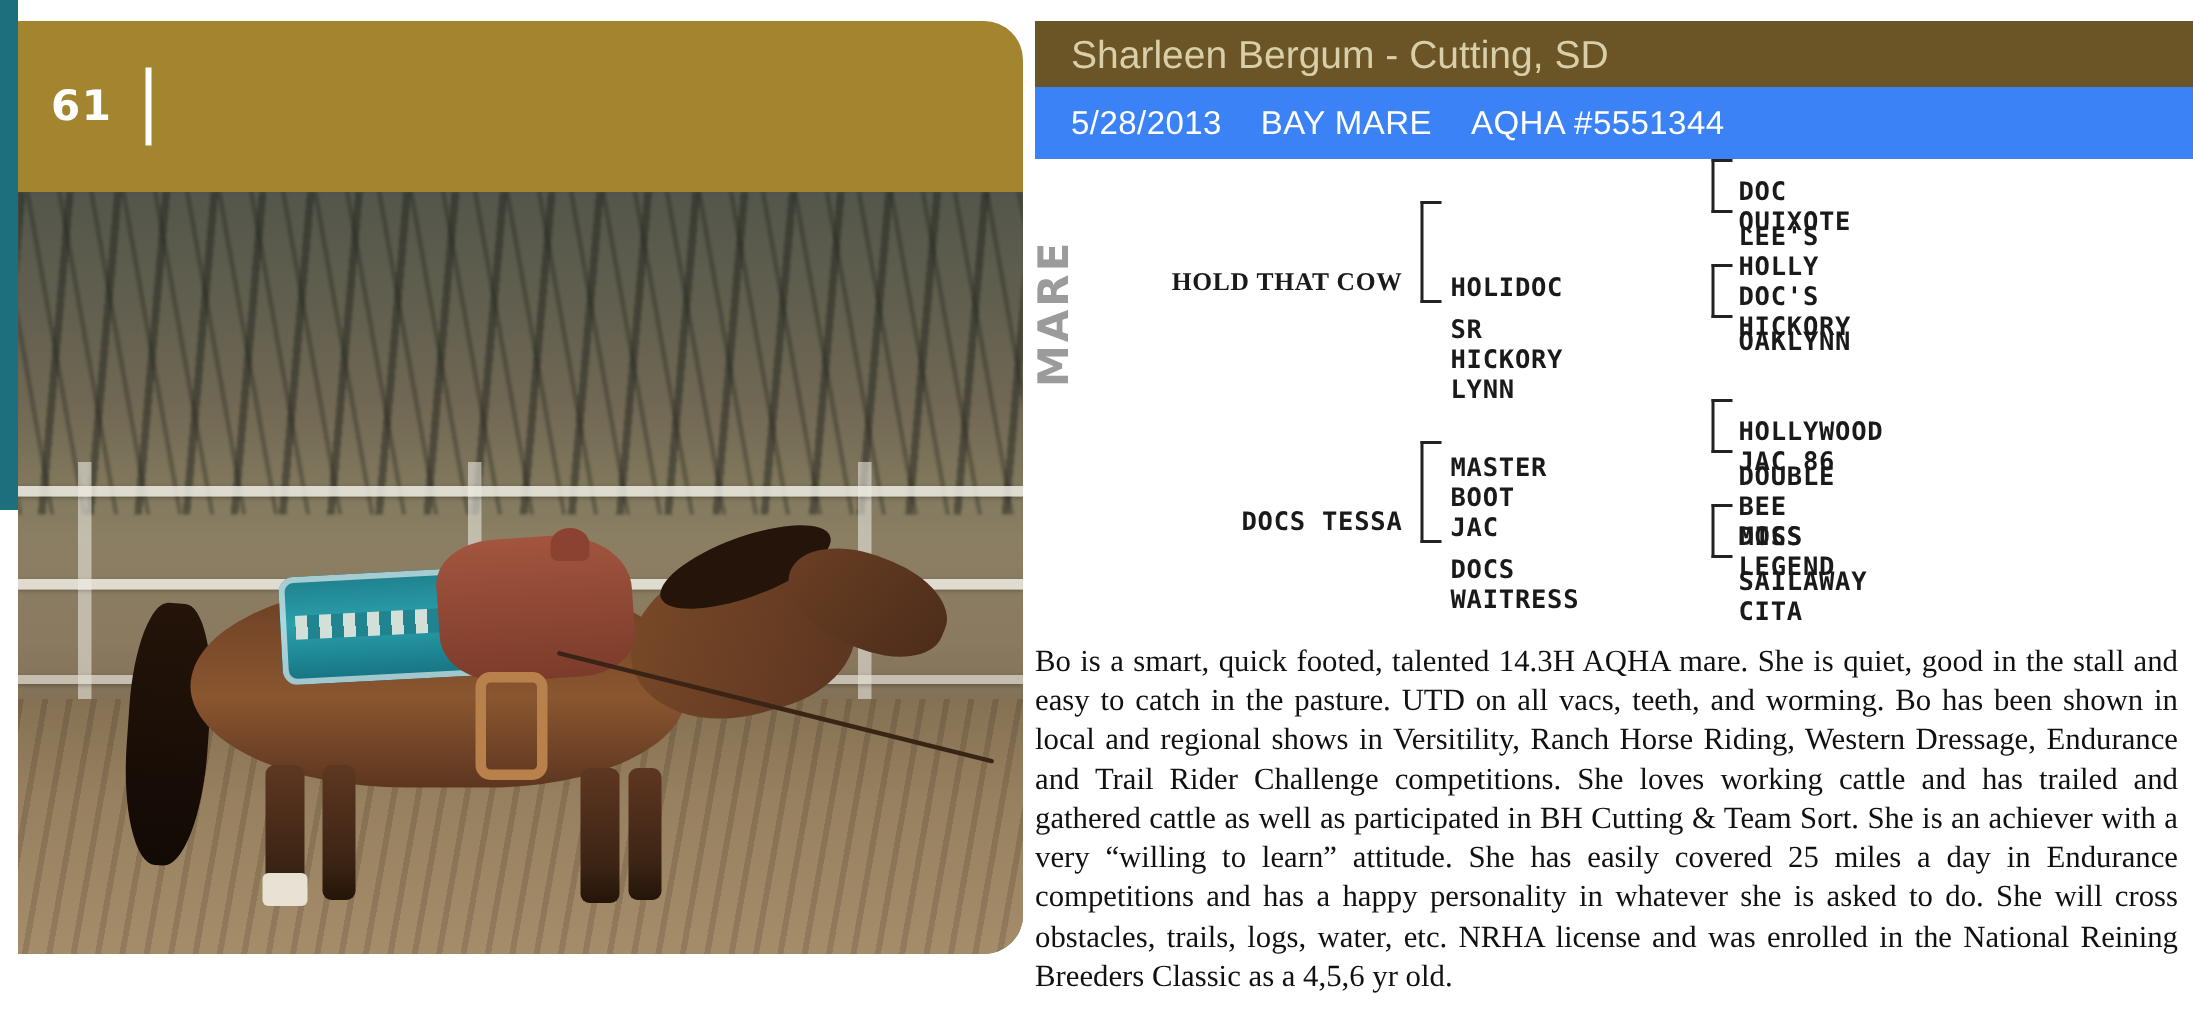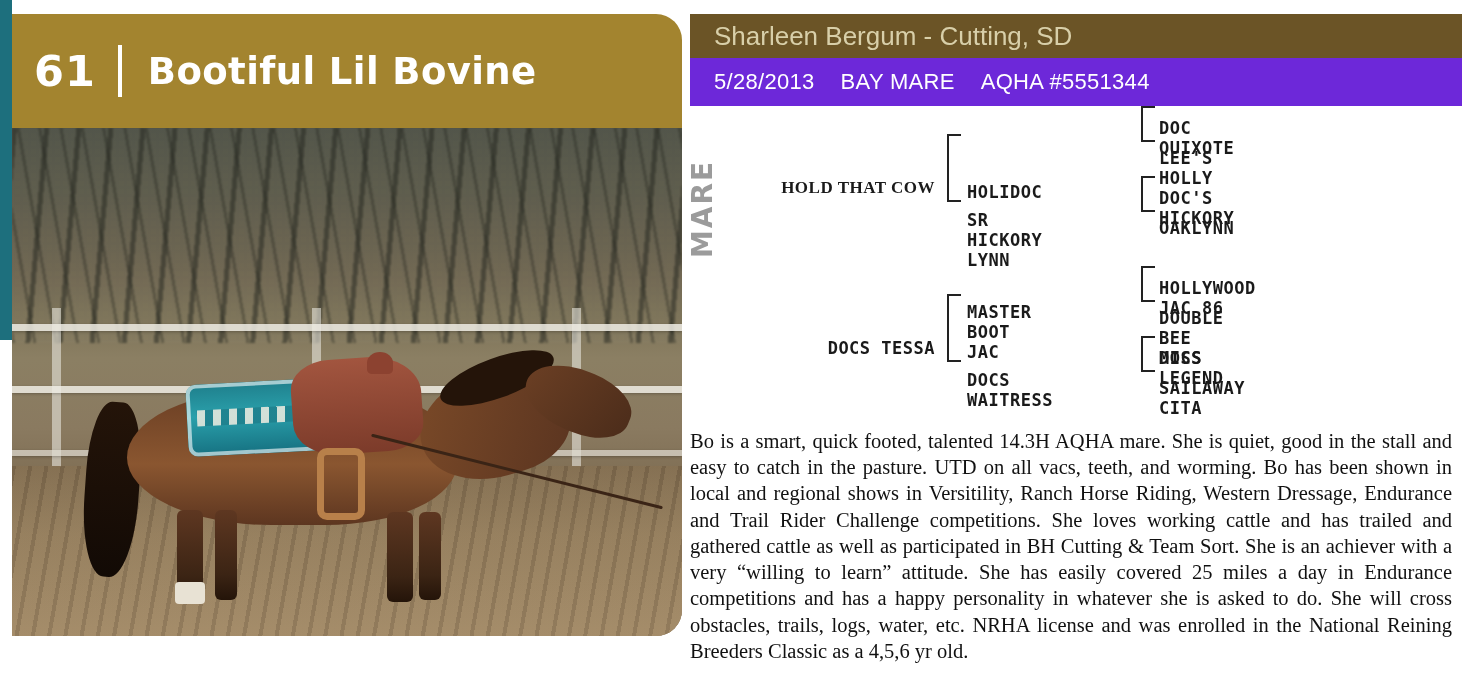--- a/index.html
+++ b/index.html
@@ -35,21 +35,21 @@
     background: #a3842f;
     border-top-right-radius: 26px;
     border-bottom-right-radius: 0;
     display: flex;
     align-items: center;
     box-sizing: border-box;
     padding-left: 22px;
   }
   .lot-number {
     color: #ffffff;
-    font-size: 43px;
+    font-size: 28px;
     font-weight: bold;
     letter-spacing: 1px;
     font-family: "DejaVu Sans", sans-serif;
     line-height: 1;
   }
   .lot-divider {
     width: 4px;
     height: 52px;
     background: #ffffff;
     margin: 0 26px 0 22px;
@@ -249,21 +249,21 @@
     color: #d8cfa9;
     font-size: 26px;
     font-family: "Liberation Sans", sans-serif;
   }
   .details-bar {
     position: absolute;
     left: 690px;
     top: 58px;
     right: 0;
     height: 48px;
-    background: #6d28d9;
+    background: #3b82f6;
     display: flex;
     align-items: center;
     padding-left: 24px;
     box-sizing: border-box;
     color: #ffffff;
     font-size: 22px;
     letter-spacing: 0.3px;
   }
   .details-bar span { margin-right: 26px; white-space: pre; }
 
@@ -341,21 +341,20 @@
   }
 </style>
 </head>
 <body>
 
 <div class="teal-bar"></div>
 
 <div class="name-banner">
   <div class="lot-number">61</div>
   <div class="lot-divider"></div>
-  <div class="horse-name">Bootiful Lil Bovine</div>
 </div>
 
 <div class="photo-wrap">
   <div class="photo">
     <div class="tree-band"></div>
     <div class="fence-post" style="left:40px;"></div>
     <div class="fence-post" style="left:300px;"></div>
     <div class="fence-post" style="left:560px;"></div>
     <div class="fence-rail r1"></div>
     <div class="fence-rail r2"></div>

